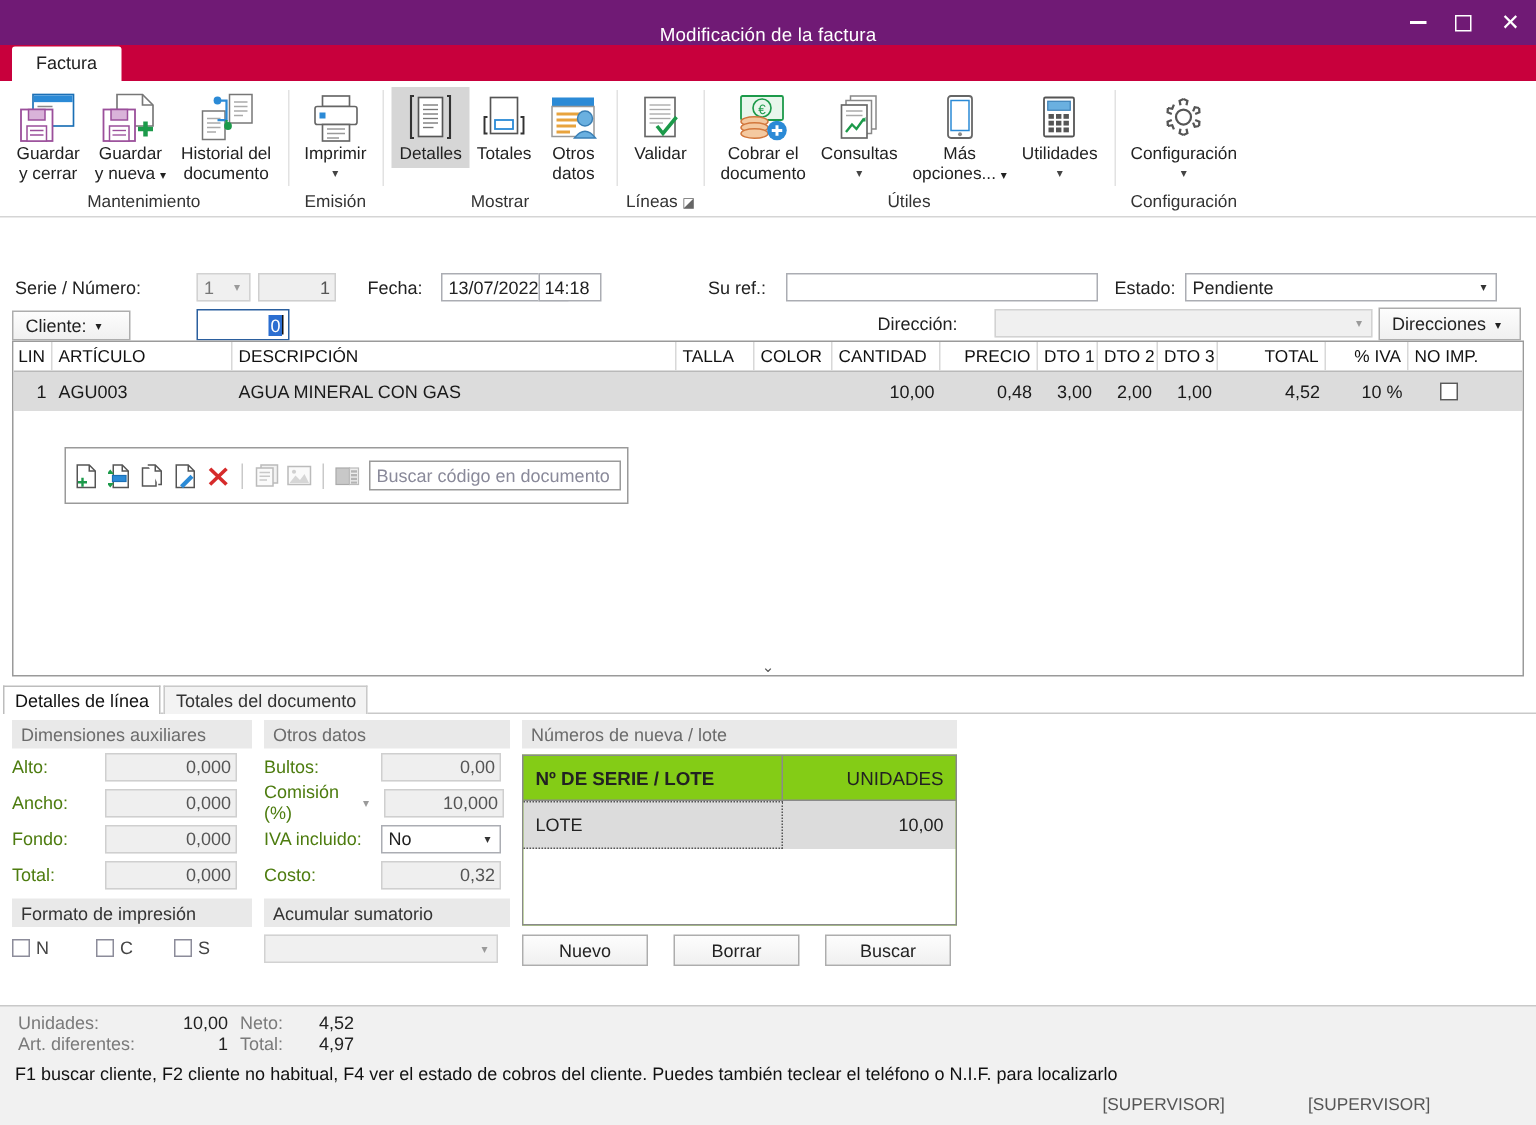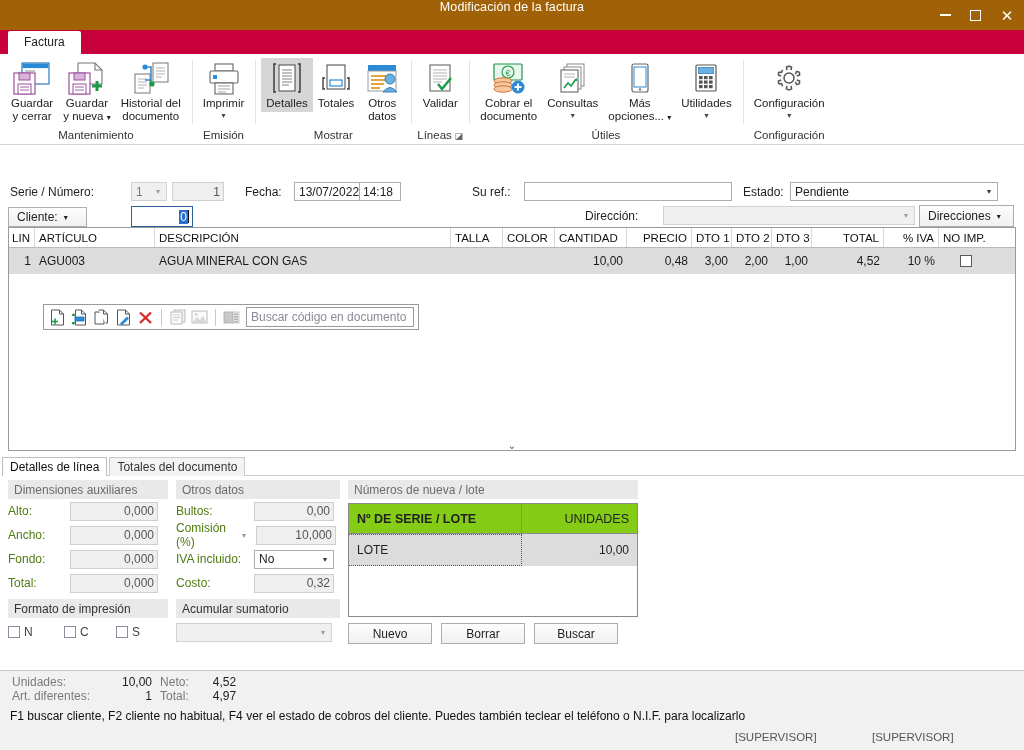--- a/index.html
+++ b/index.html
@@ -11,23 +11,23 @@
     font-size: 12px;
     color: #222;
     background: #ffffff;
   }
   #app { position: relative; width: 1024px; height: 750px; background:#fff; }
 
   
   .titlebar {
     position: relative;
     height: 30px;
-    background: #a16207;
+    background: #701a75;
     color: #fff;
-    display: flex; align-items: flex-start; justify-content: center;
+    display: flex; align-items: flex-end; justify-content: center;
   }
   .titlebar .title { font-size: 12.5px; letter-spacing: .1px; }
   .winbtns { position: absolute; right: 0; top: 0; height: 30px; display: flex; }
   .winbtn {
     width: 30px; height: 30px; display: flex; align-items: center; justify-content: center;
     color: #fff; font-size: 12px; line-height: 1;
   }
   .winbtn.close { width: 34px; font-size: 15px; }
   .winbtn .min { display:block; width: 11px; height: 2px; background:#fff; }
   .winbtn .max { display:block; width: 11px; height: 11px; border: 1.7px solid #fff; }
@@ -115,22 +115,22 @@
   .gc {
     font-size: 12px; color:#1a1a1a; display:flex; align-items:center; padding: 0 4px;
     white-space: nowrap; height:100%;
   }
   .gc.r { justify-content: flex-end; }
   .gc.c { justify-content: center; }
   .cellchk { width: 12px; height: 12px; border: 1px solid #5a5a5a; background:#fff; }
 
   
   .linetools {
-    position: absolute; left: 34px; top: 76px;
-    border: 1px solid #9a9a9a; background:#fff; height: 26px;
+    position: absolute; left: 34px; top: 70px;
+    border: 1px solid #9a9a9a; background:#fff; height: 38px;
     display: flex; align-items: center; padding: 0 4px; gap: 3px;
   }
   .lt { width: 19px; height: 20px; display:flex; align-items:center; justify-content:center; }
   .ltsep { width:1px; height:17px; background:#c9c9c9; margin: 0 3px; }
   .searchbox {
     border:1px solid #9a9a9a; height:20px; display:flex; align-items:center;
     padding: 0 4px; color:#8a8a9a; font-size:12px; margin-left:2px; min-width: 168px;
   }
   .collapse-chev { position:absolute; left: 0; right:0; bottom: -1px; text-align:center; font-size:10px; color:#555; }
 
@@ -157,21 +157,21 @@
 
   
   .sertable { border:1px solid #8a8a8a; background:#84cc16; width: 290px; }
   .ser-head { display:flex; height: 30px; border-bottom:1px solid #8a8a8a; }
   .ser-h1 { flex:1; display:flex; align-items:center; padding-left:8px; font-weight:bold; font-size:12.5px; border-right:1px solid #8a8a8a;}
   .ser-h2 { width:115px; display:flex; align-items:center; justify-content:flex-end; padding-right:8px; font-size:12.5px; }
   .ser-row { display:flex; height: 32px; background:#dcdcdc; }
   .ser-c1 { flex:1; display:flex; align-items:center; padding-left:8px; font-size:12px; border:1px dotted #555; border-left:none;}
   .ser-c2 { width:115px; display:flex; align-items:center; justify-content:flex-end; padding-right:8px; font-size:12px; }
   .ser-blank { height: 50px; background:#fff; }
-  .serbtns { display:flex; gap: 9px; margin-top: 6px; }
+  .serbtns { display:flex; gap: 17px; margin-top: 6px; }
   .serbtn {
     width: 84px; height: 21px; border:1px solid #adadad; background: linear-gradient(#fdfdfd,#f0f0f0);
     display:flex; align-items:center; justify-content:center; font-size:12px; color:#222;
   }
 
   
   .statusbar {
     position:absolute; left:0; right:0; bottom:0; height: 80px;
     border-top:1px solid #c9c9c9; background:#f1f1f1;
   }

